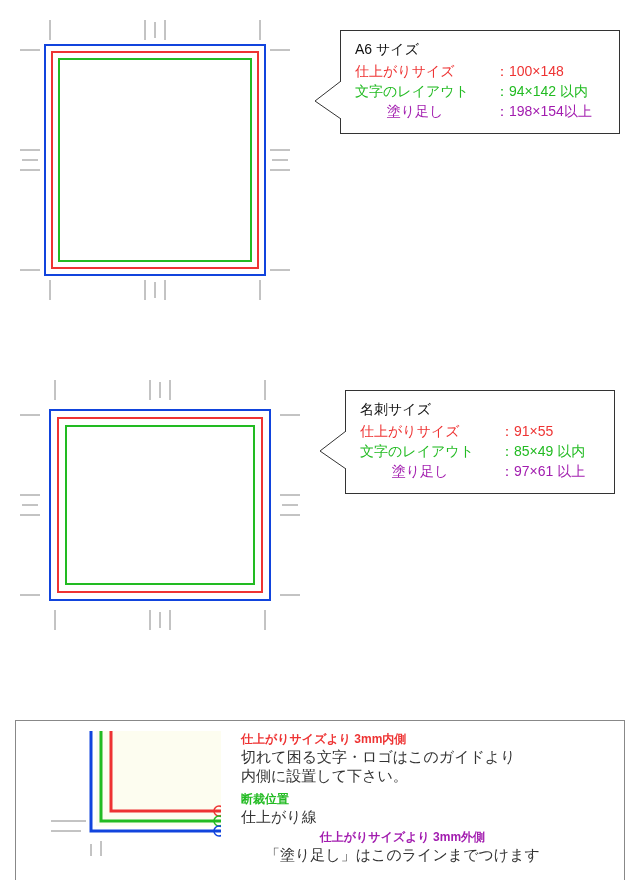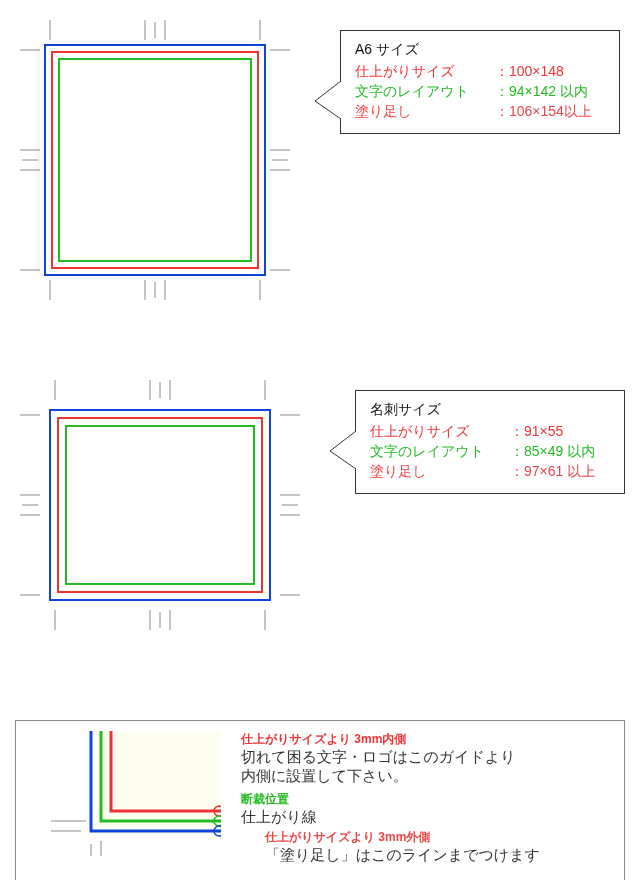--- a/index.html
+++ b/index.html
@@ -6,21 +6,21 @@
 body { font-family: "Hiragino Sans", "Meiryo", sans-serif; background: #fff; width: 641px; height: 880px; position: relative; }
 .diagram-section { position: absolute; }
 .diagram-svg { display: block; }
 .callout-box { position: absolute; border: 1px solid #333; background: #fff; padding: 10px 14px; font-size: 14px; }
 .callout-title { font-size: 14px; margin-bottom: 4px; color: #111; }
 .callout-row { display: flex; white-space: nowrap; margin: 2px 0; gap: 20px; }
 .callout-lbl { display: inline-block; width: 120px; }
 .callout-val { display: inline-block; }
 .c-red { color: #e33; }
 .c-green { color: #2b2; }
-.c-blue { color: #ef4444; }
+.c-blue { color: #a21caf; text-align: center; }
 .legend-box { position: absolute; border: 1px solid #888; background: #fff; padding: 10px; }
 .legend-item { position: absolute; font-size: 12px; }
 .legend-title { font-weight: bold; }
 .legend-desc { font-size: 15px; color: #333; }
 </style>
 </head>
 <body>
 
 <div class="diagram-section" style="left:10px; top:10px;">
   <svg class="diagram-svg" width="290" height="300">
@@ -65,21 +65,21 @@
   <div class="callout-row c-red">
       <span class="callout-lbl">仕上がりサイズ</span>
       <span class="callout-val">：100×148</span>
     </div>
   <div class="callout-row c-green">
       <span class="callout-lbl">文字のレイアウト</span>
       <span class="callout-val">：94×142 以内</span>
     </div>
   <div class="callout-row c-blue">
       <span class="callout-lbl">塗り足し</span>
-      <span class="callout-val">：106×154以上</span>
+      <span class="callout-val">：198×154以上</span>
     </div>
 </div>
 
 <div class="diagram-section" style="left:10px; top:370px;">
   <svg class="diagram-svg" width="300" height="270">
     <g stroke="#888" stroke-width="1">
       <line x1="10" y1="45" x2="30" y2="45"></line>
         <line x1="45" y1="10" x2="45" y2="30"></line>
       <line x1="270" y1="45" x2="290" y2="45"></line>
         <line x1="255" y1="10" x2="255" y2="30"></line>
@@ -99,21 +99,21 @@
       <line x1="270" y1="125" x2="290" y2="125"></line>
         <line x1="270" y1="145" x2="290" y2="145"></line>
         <line x1="272" y1="135" x2="288" y2="135"></line>
     </g>
     <rect x="40" y="40" width="220" height="190" fill="none" stroke="#14d" stroke-width="2"></rect>
     <rect x="48" y="48" width="204" height="174" fill="none" stroke="#e33" stroke-width="2"></rect>
     <rect x="56" y="56" width="188" height="158" fill="none" stroke="#2b2" stroke-width="2"></rect>
   </svg>
 </div>
 
-<div class="callout-box" style="left:355px; top:390px; width:270px;">
+<div class="callout-box" style="left:345px; top:390px; width:270px;">
   <svg style="position:absolute; left:-28px; top:40px;" width="30" height="40">
     <polyline points="28,0 2,20 28,38" fill="#fff" stroke="#333" stroke-width="1"></polyline>
   </svg>
   <div class="callout-title">名刺サイズ</div>
   <div class="callout-row c-red">
       <span class="callout-lbl">仕上がりサイズ</span>
       <span class="callout-val">：91×55</span>
     </div>
   <div class="callout-row c-green">
       <span class="callout-lbl">文字のレイアウト</span>

